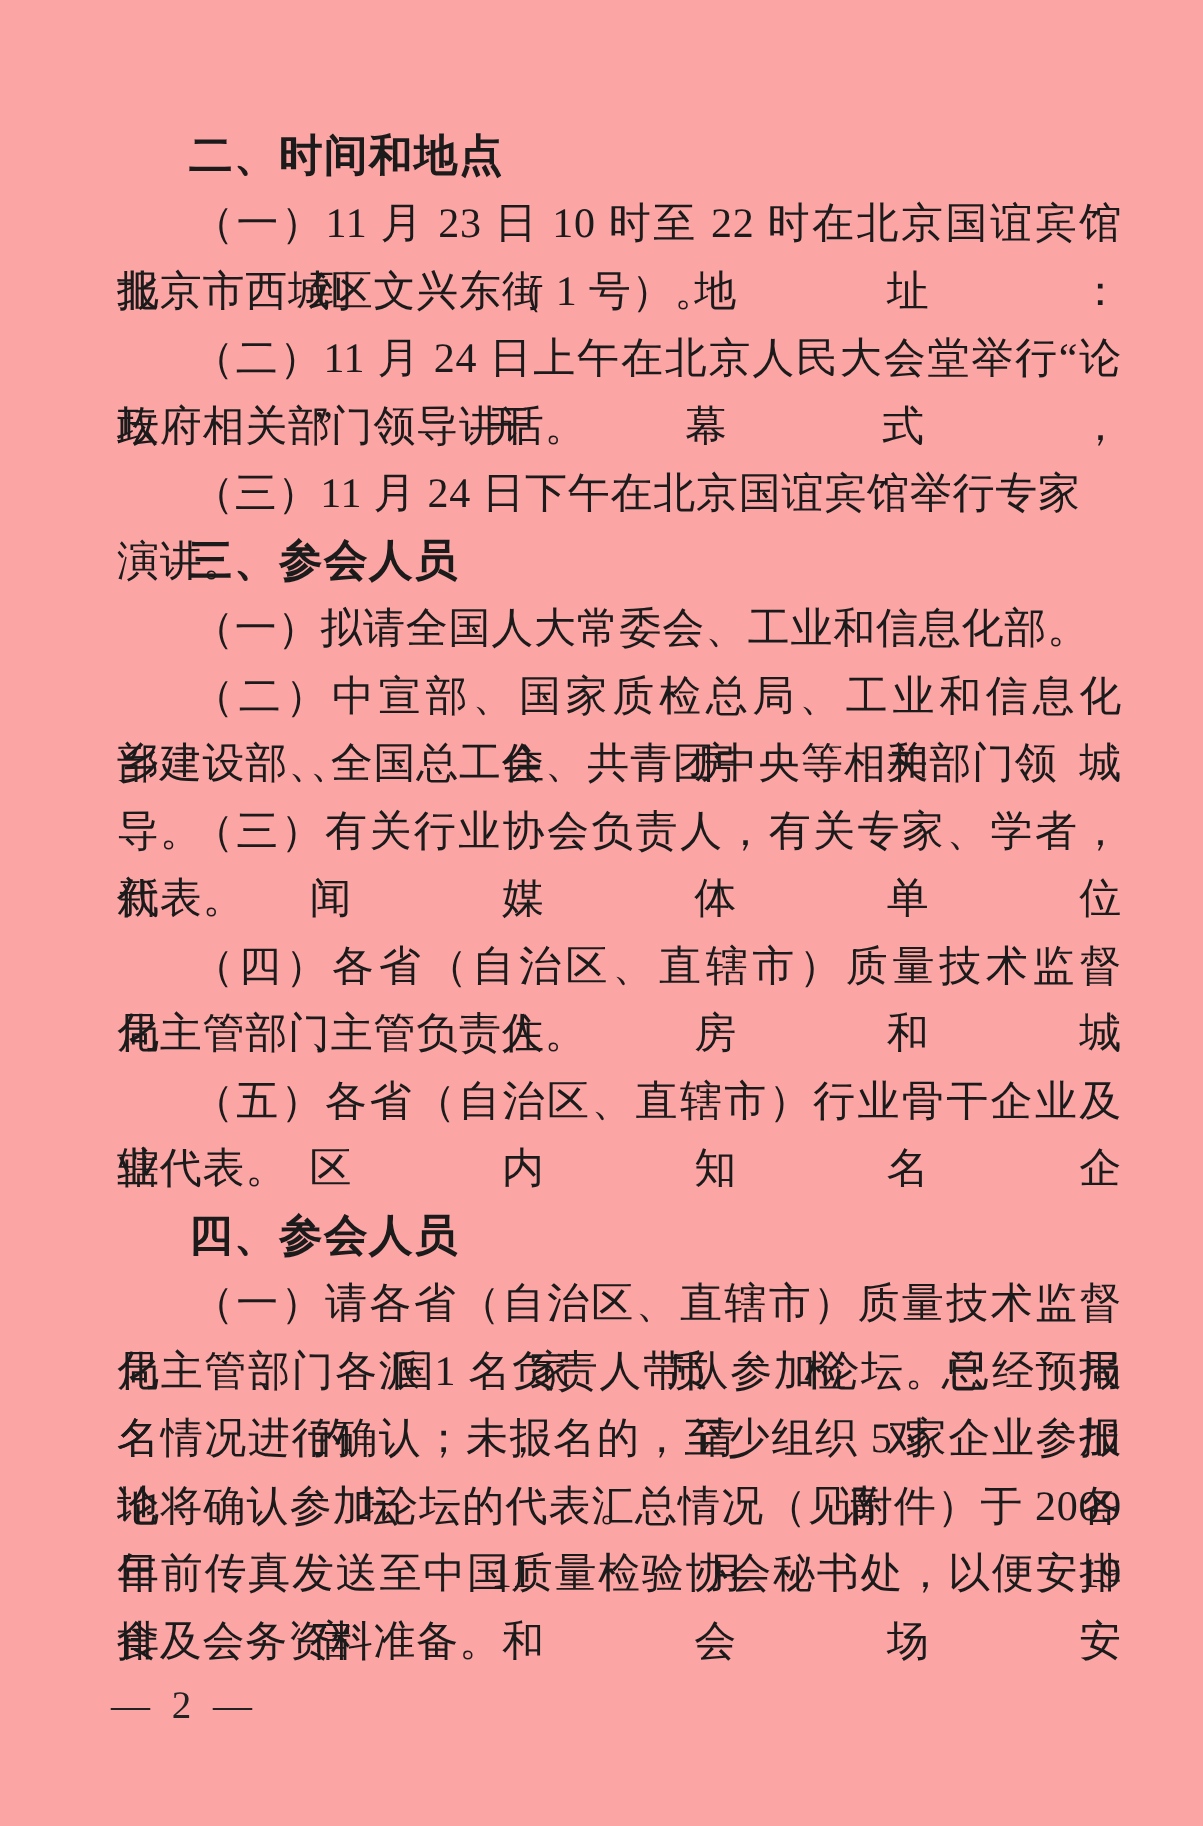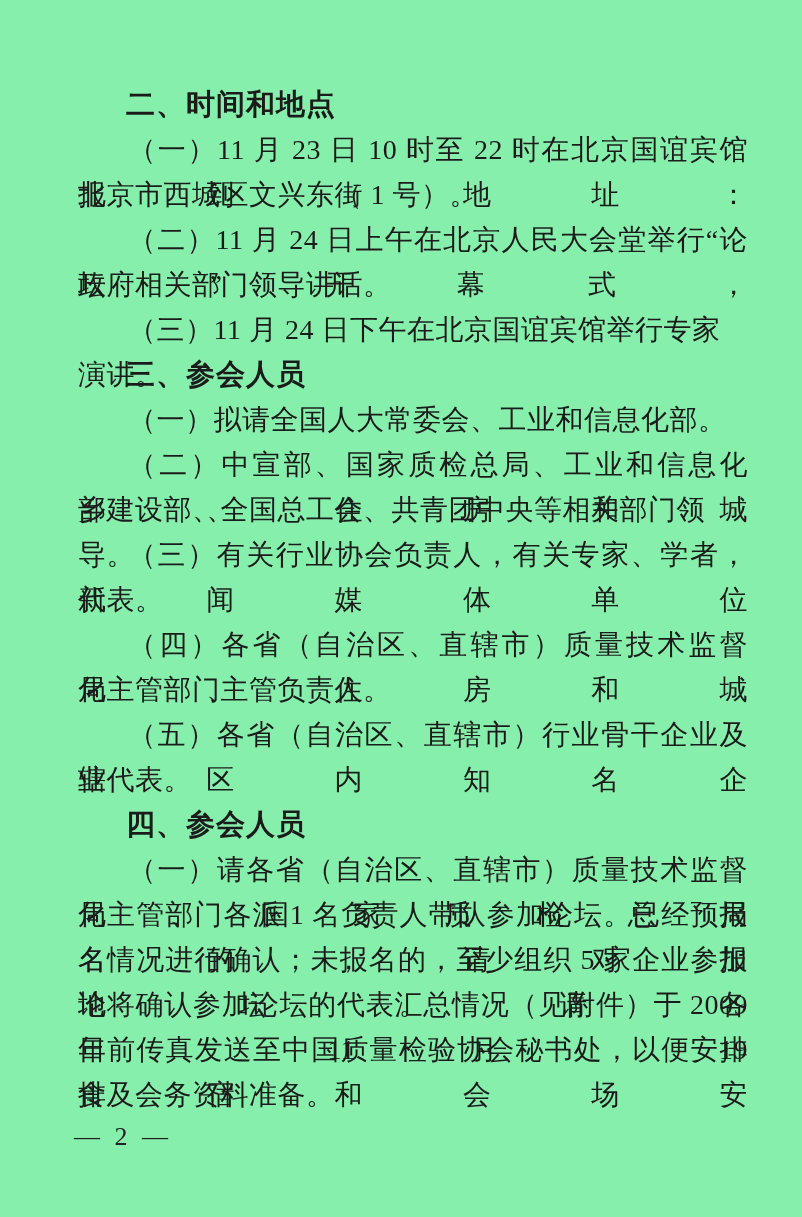--- a/index.html
+++ b/index.html
@@ -1,21 +1,21 @@
 <!DOCTYPE html>
 <html><head>
 <meta charset="utf-8">
 <style>
   html, body { margin: 0; padding: 0; background: #e8e8e8; }
   .sheet {
     position: relative;
     width: 802px;
     height: 1217px;
     margin: 0 auto;
-    background: #86efac;
+    background: #fca5a5;
     color: #1b1b1b;
     font-family: "Liberation Serif", "DejaVu Serif", serif;
     overflow: hidden;
   }
   .textblock {
     position: absolute;
     left: 78px;
     top: 82px;
     width: 670px;
   }

